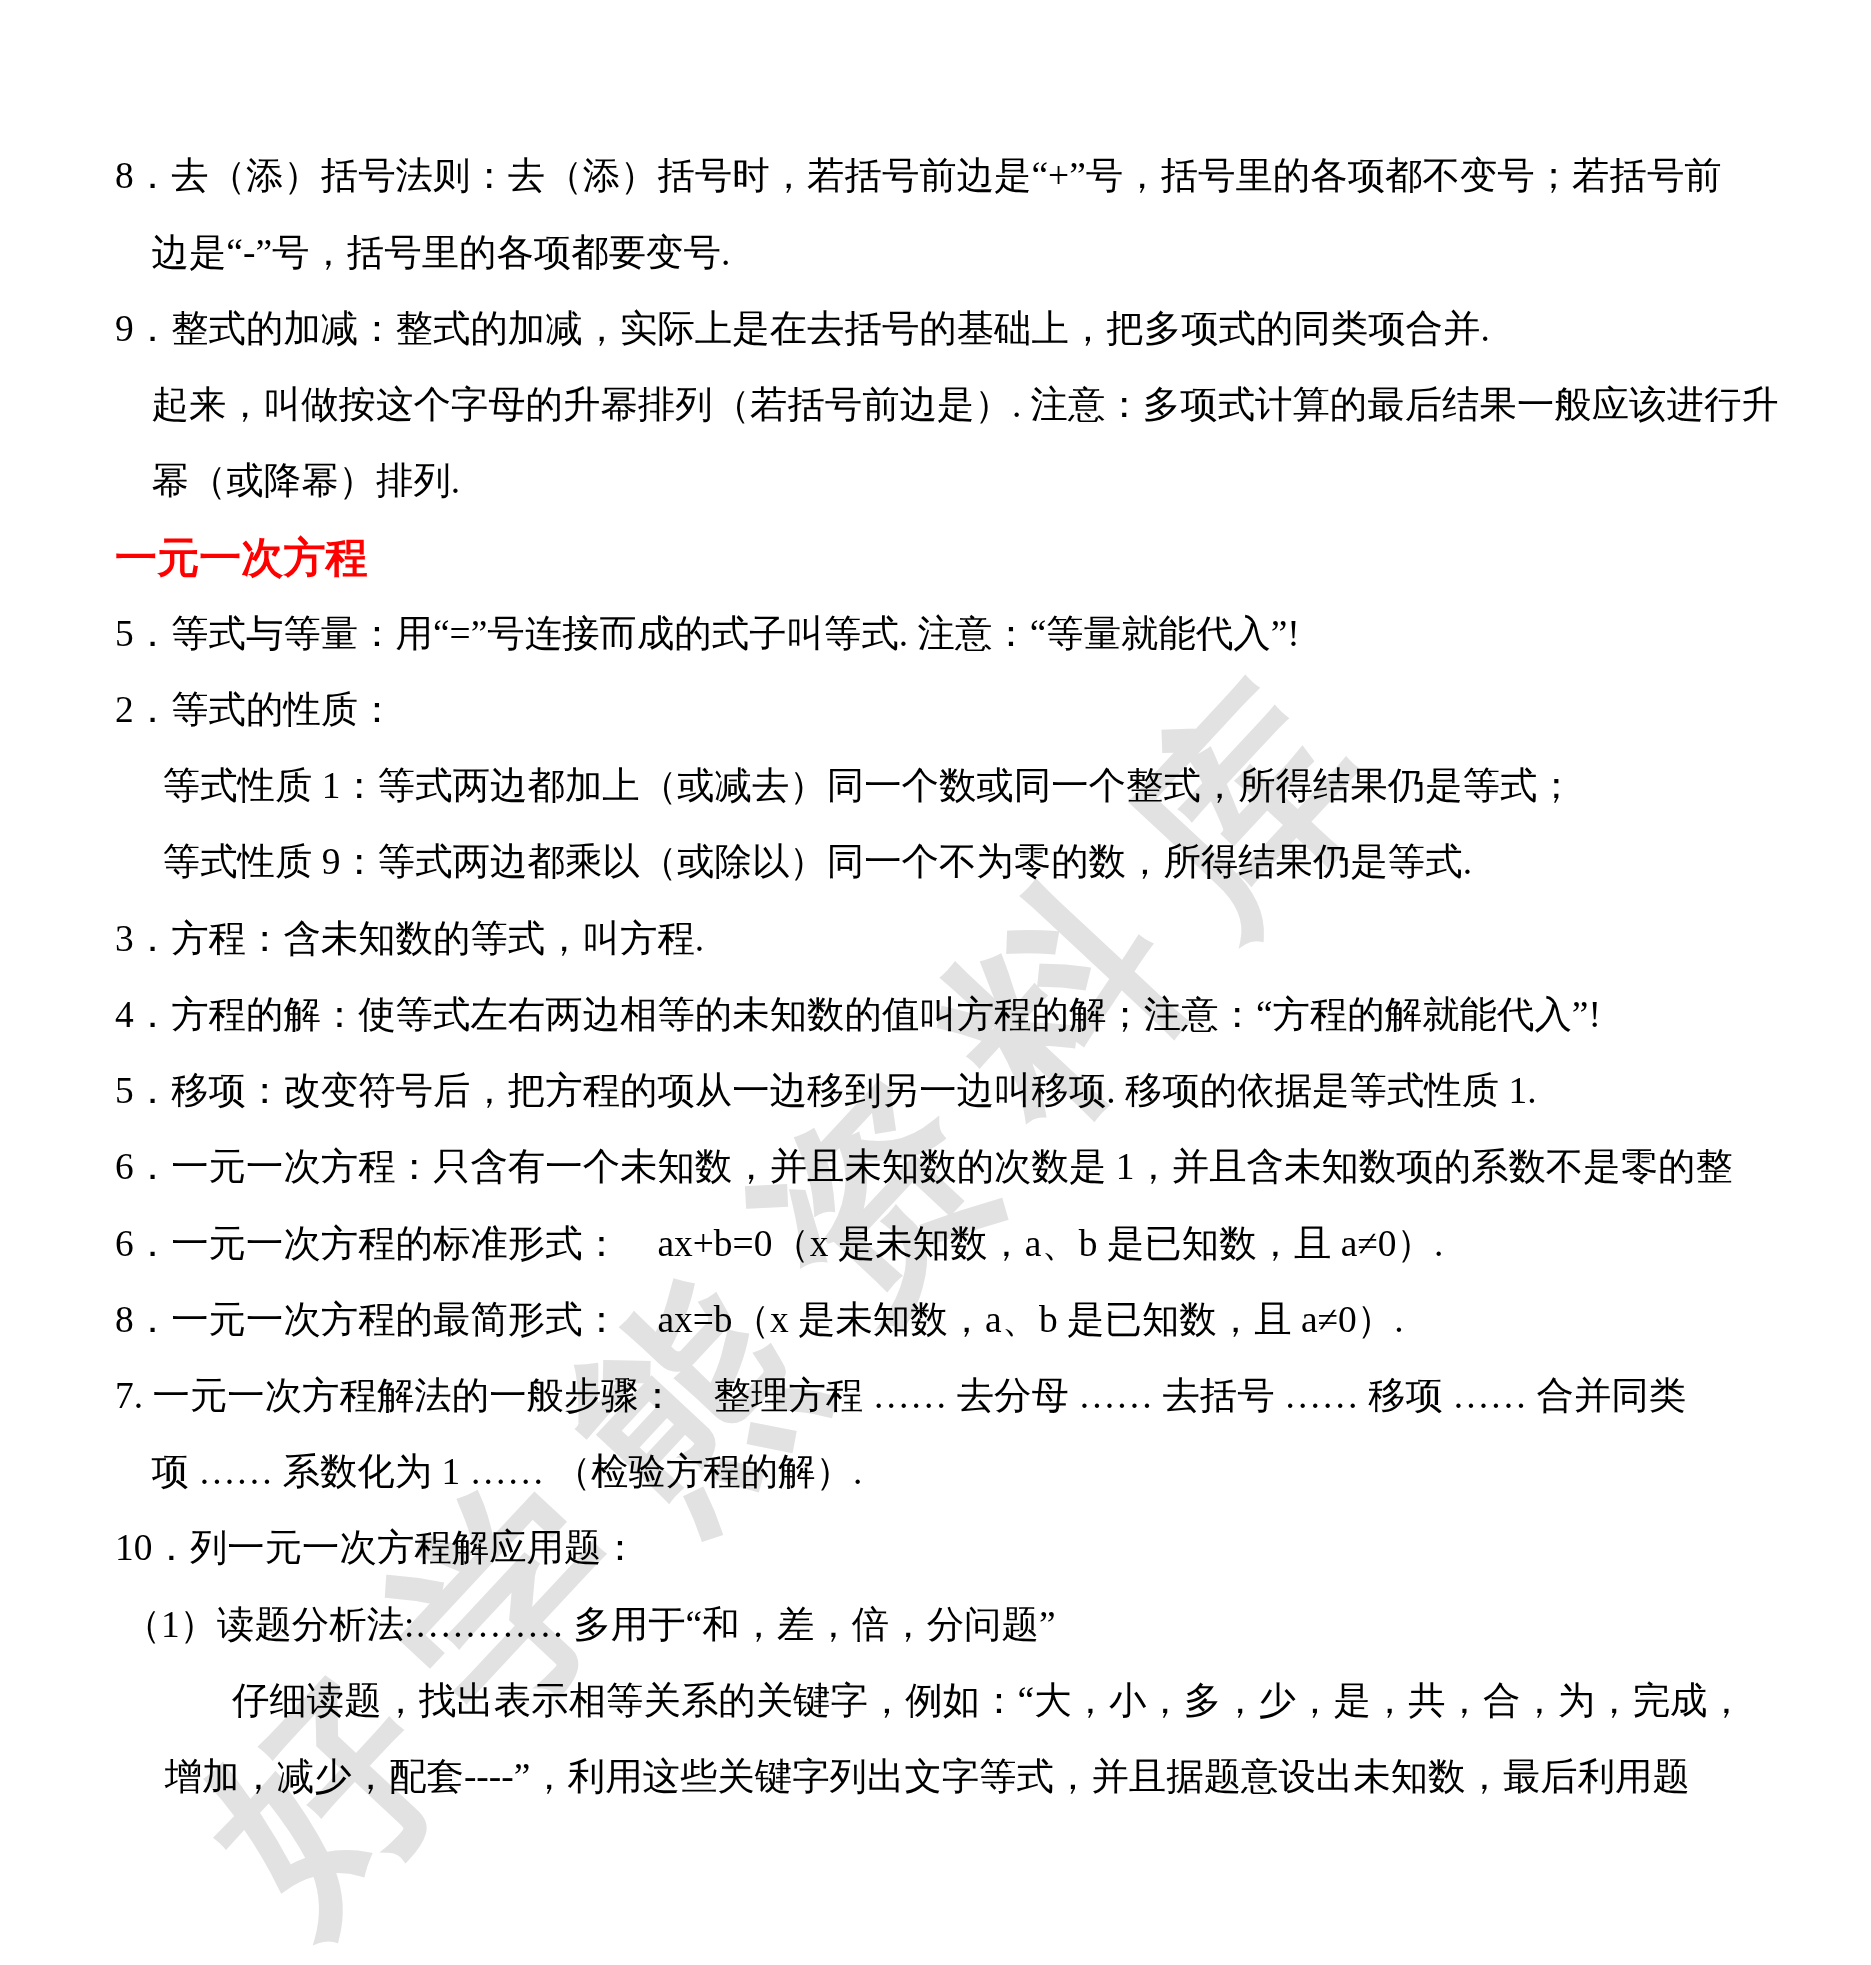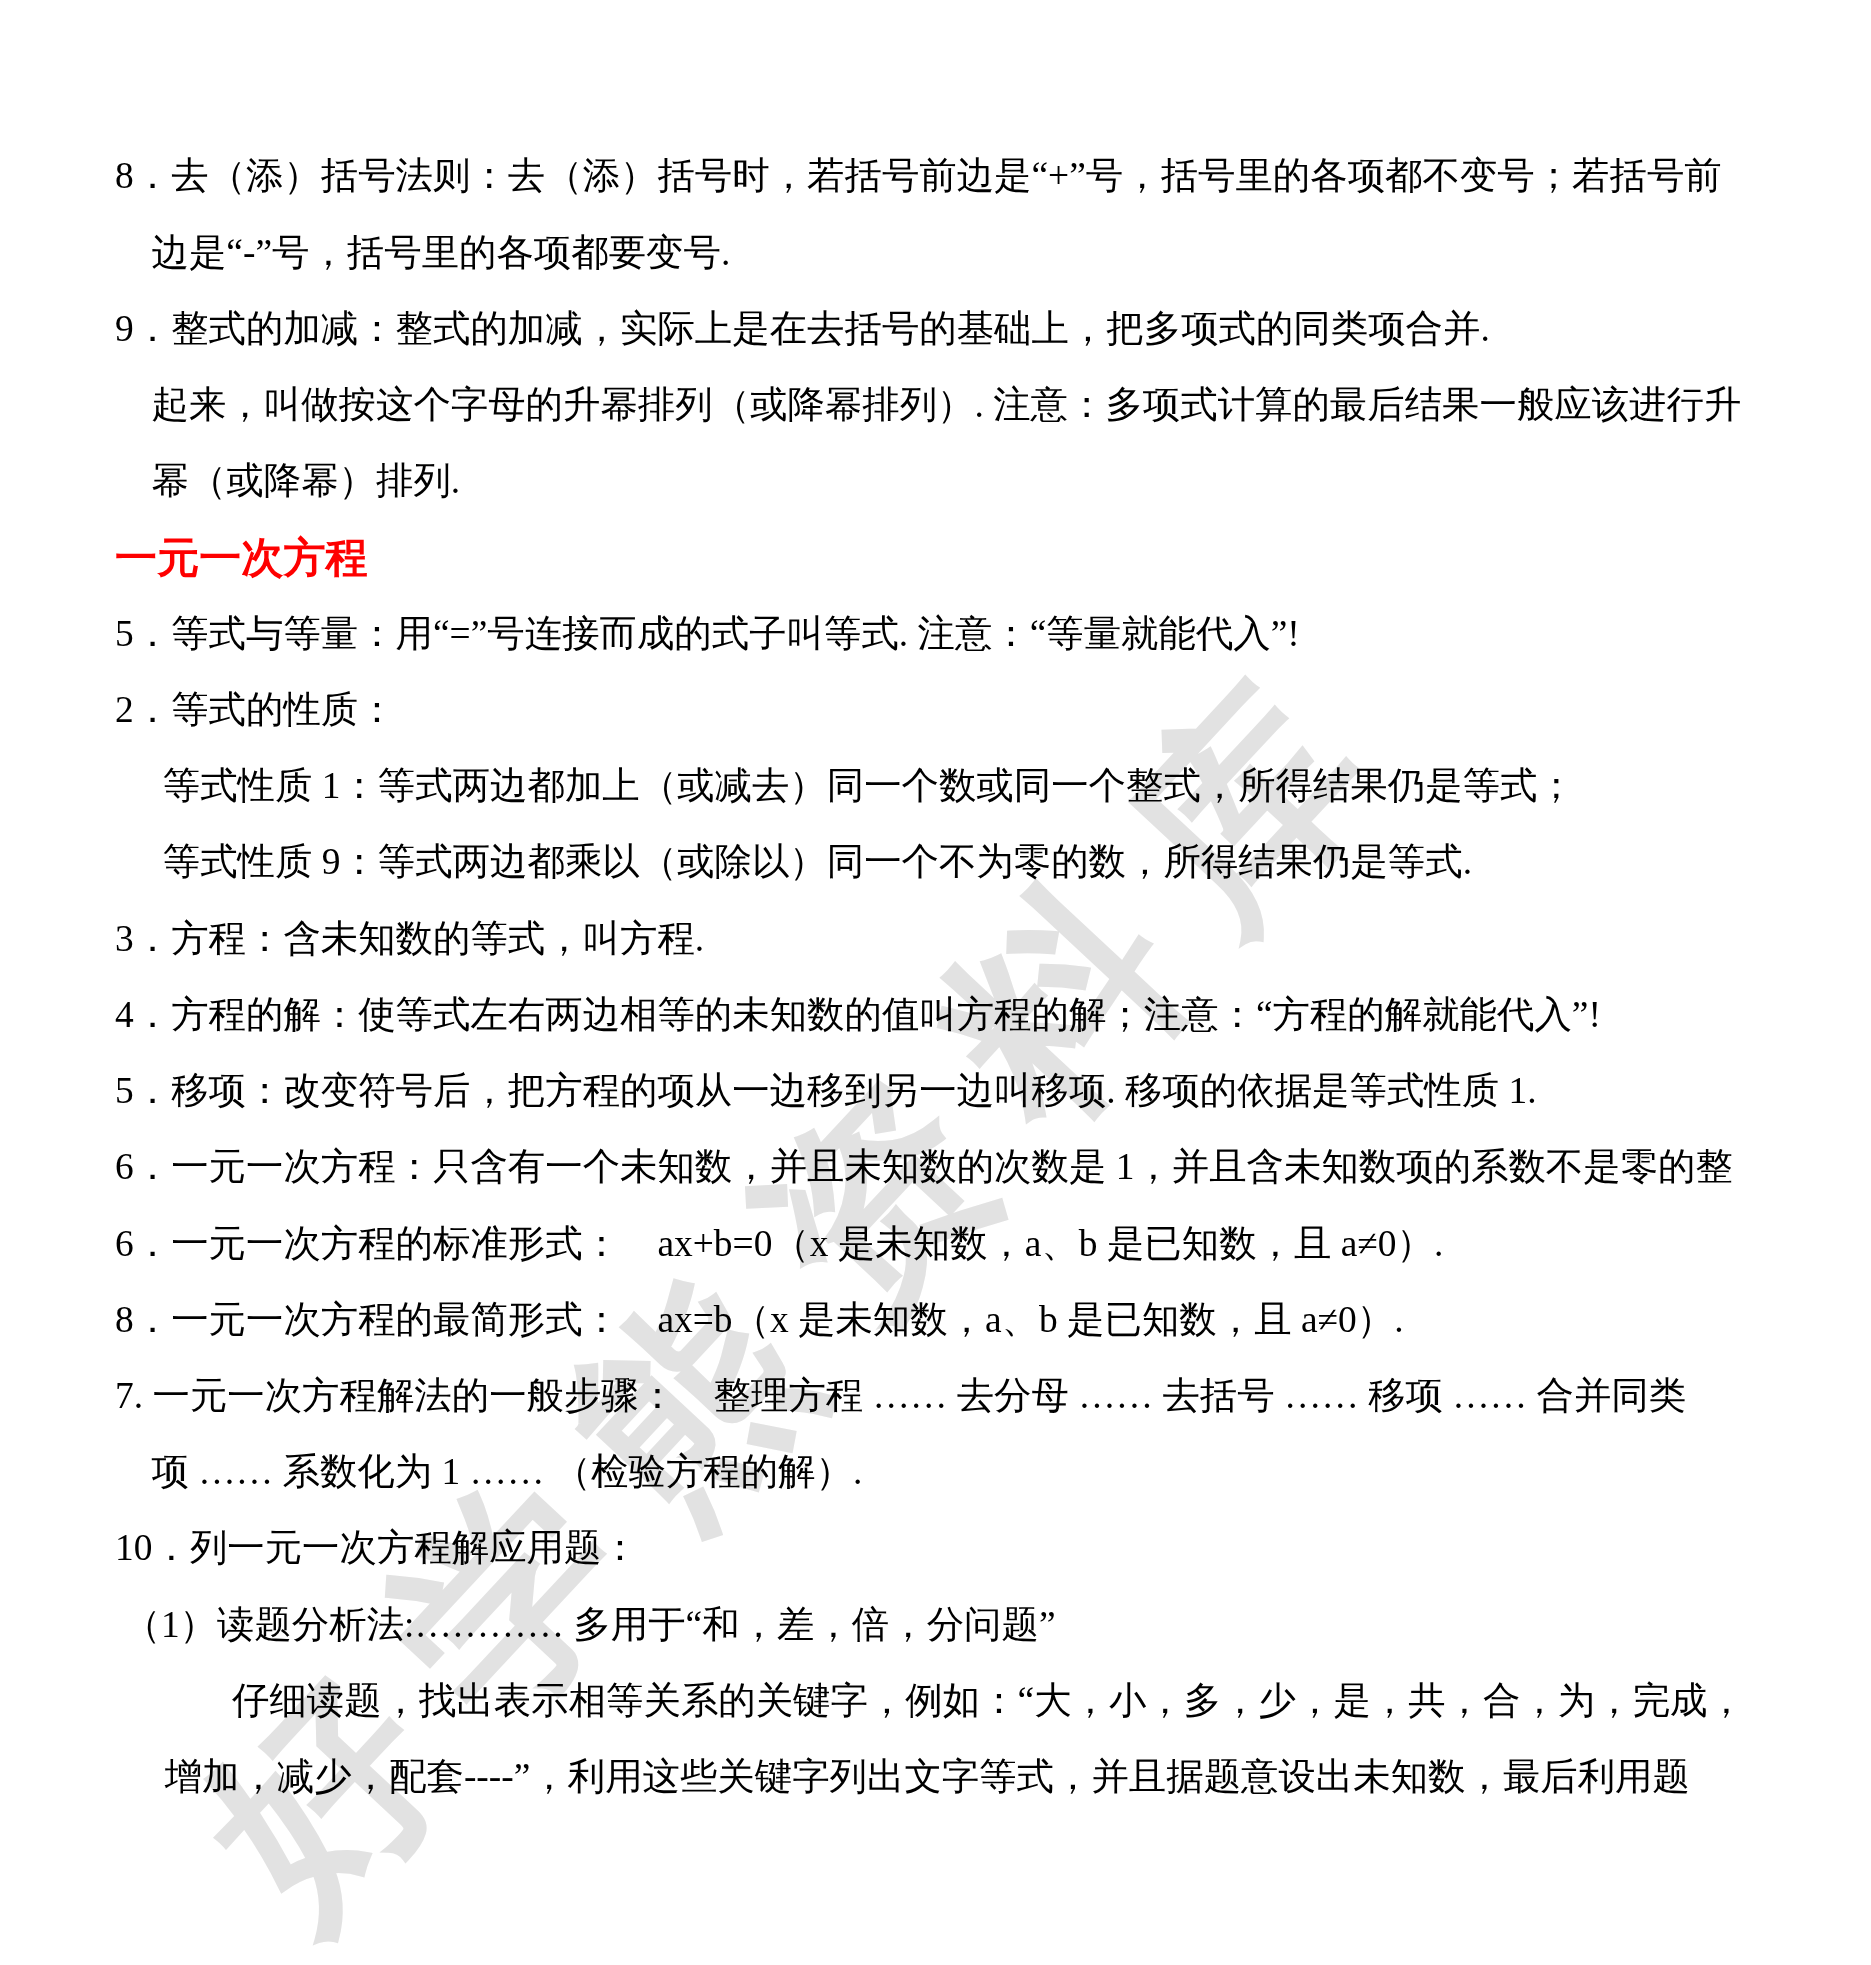--- a/index.html
+++ b/index.html
@@ -55,21 +55,21 @@
 <body>
 
 <div class="page" style="background: rgb(255, 255, 255);">
   <div class="watermark" style="color: rgb(226, 226, 226);">好学熊资料库</div>
 
   <div class="content">
     <div id="sec1">
         <div class="line ind-item">8．去（添）括号法则：去（添）括号时，若括号前边是“+”号，括号里的各项都不变号；若括号前</div>
         <div class="line ind-cont">边是“-”号，括号里的各项都要变号.</div>
         <div class="line ind-item">9．整式的加减：整式的加减，实际上是在去括号的基础上，把多项式的同类项合并.</div>
-        <div class="line ind-cont">起来，叫做按这个字母的升幂排列（或降幂排列）. 注意：多项式计算的最后结果一般应该进行升</div>
+        <div class="line ind-cont">起来，叫做按这个字母的升幂排列（若括号前边是）. 注意：多项式计算的最后结果一般应该进行升</div>
         <div class="line ind-cont">幂（或降幂）排列.</div>
       </div>
     <div class="heading-line ind-item" style="color: rgb(254, 0, 0);">一元一次方程</div>
     <div id="sec2">
         <div class="line ind-item">5．等式与等量：用“=”号连接而成的式子叫等式. 注意：“等量就能代入”!</div>
         <div class="line ind-item">2．等式的性质：</div>
         <div class="line ind-prop">等式性质 1：等式两边都加上（或减去）同一个数或同一个整式，所得结果仍是等式；</div>
         <div class="line ind-prop">等式性质 9：等式两边都乘以（或除以）同一个不为零的数，所得结果仍是等式.</div>
         <div class="line ind-item">3．方程：含未知数的等式，叫方程.</div>
         <div class="line ind-item">4．方程的解：使等式左右两边相等的未知数的值叫方程的解；注意：“方程的解就能代入”!</div>

